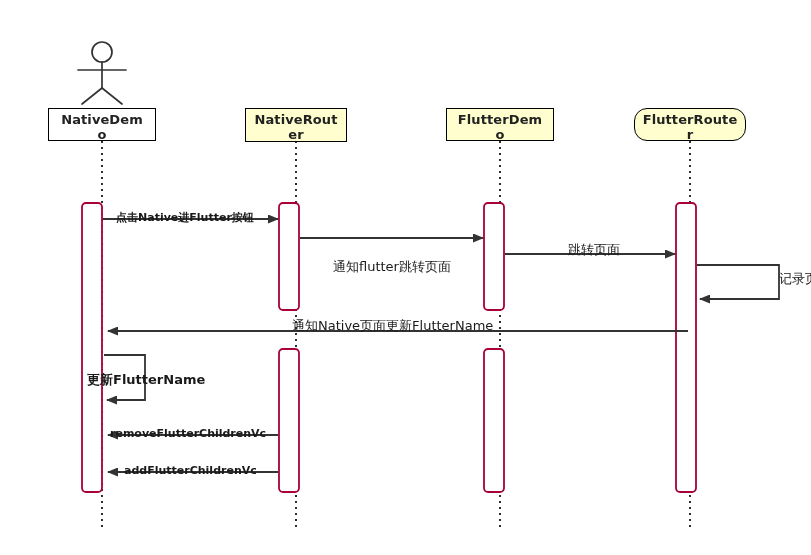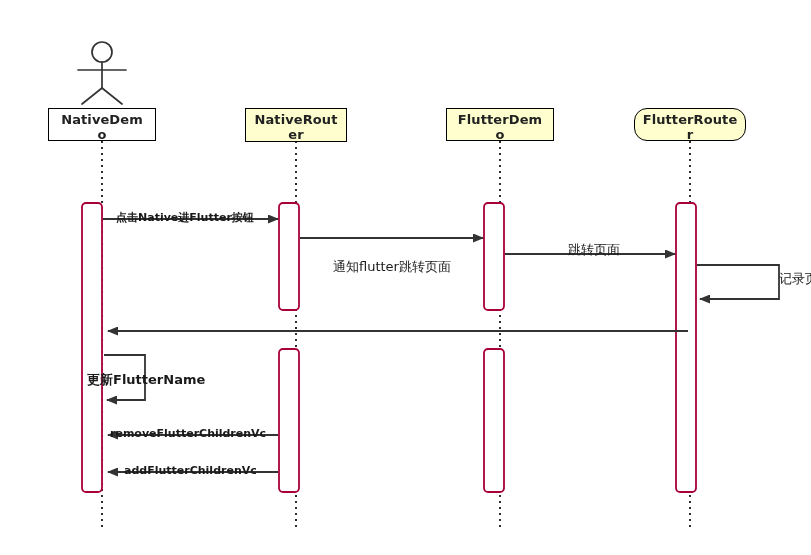--- a/index.html
+++ b/index.html
@@ -139,20 +139,21 @@
   </div>
 
   <div class="msg-label bold" style="left:116px; top:211px;">点击Native进Flutter按钮</div>
 
   <div class="msg-label plain" style="left:333px; top:226px;margin-top:34px;">通知flutter跳转页面</div>
 
   <div class="msg-label plain" style="left:568px; top:243px;">跳转页面</div>
 
   <div class="msg-label plain" style="left:779px; top:272px;">记录页面栈</div>
 
+  <div class="msg-label plain" style="left:292px; top:319px;">通知Native页面更新FlutterName</div>
 
   <div class="msg-label plain" style="left:87px; top:373px;font-weight:bold;">更新FlutterName</div>
 
   <div class="msg-label bold" style="left:110px; top:427px;">removeFlutterChildrenVc</div>
 
   <div class="msg-label bold" style="left:124px; top:464px;">addFlutterChildrenVc</div>
 
 </div>
 
 </body></html>

